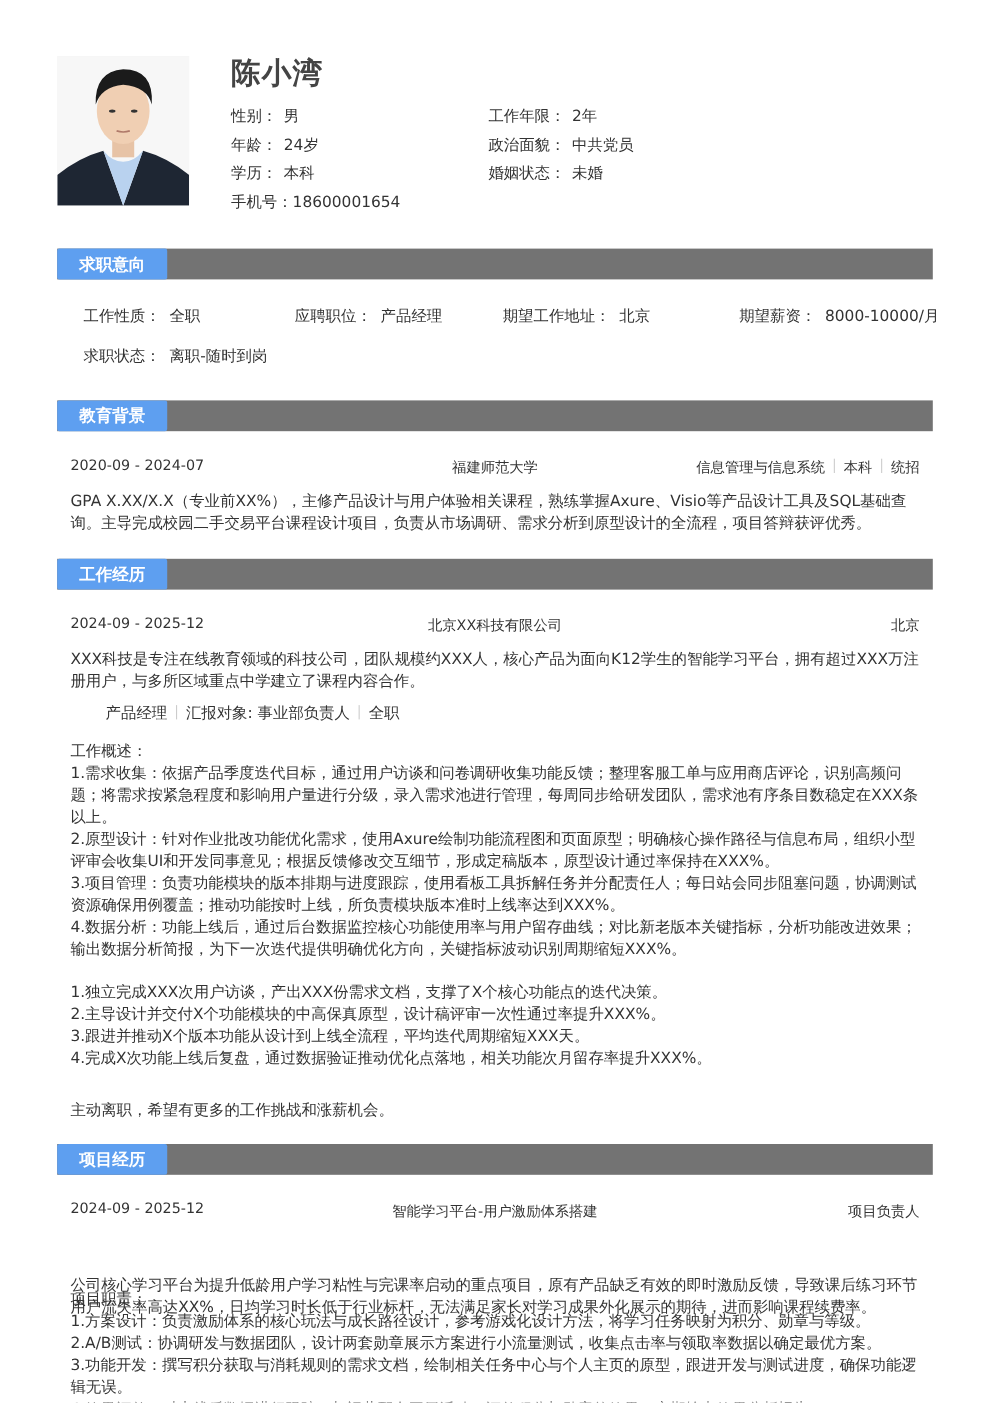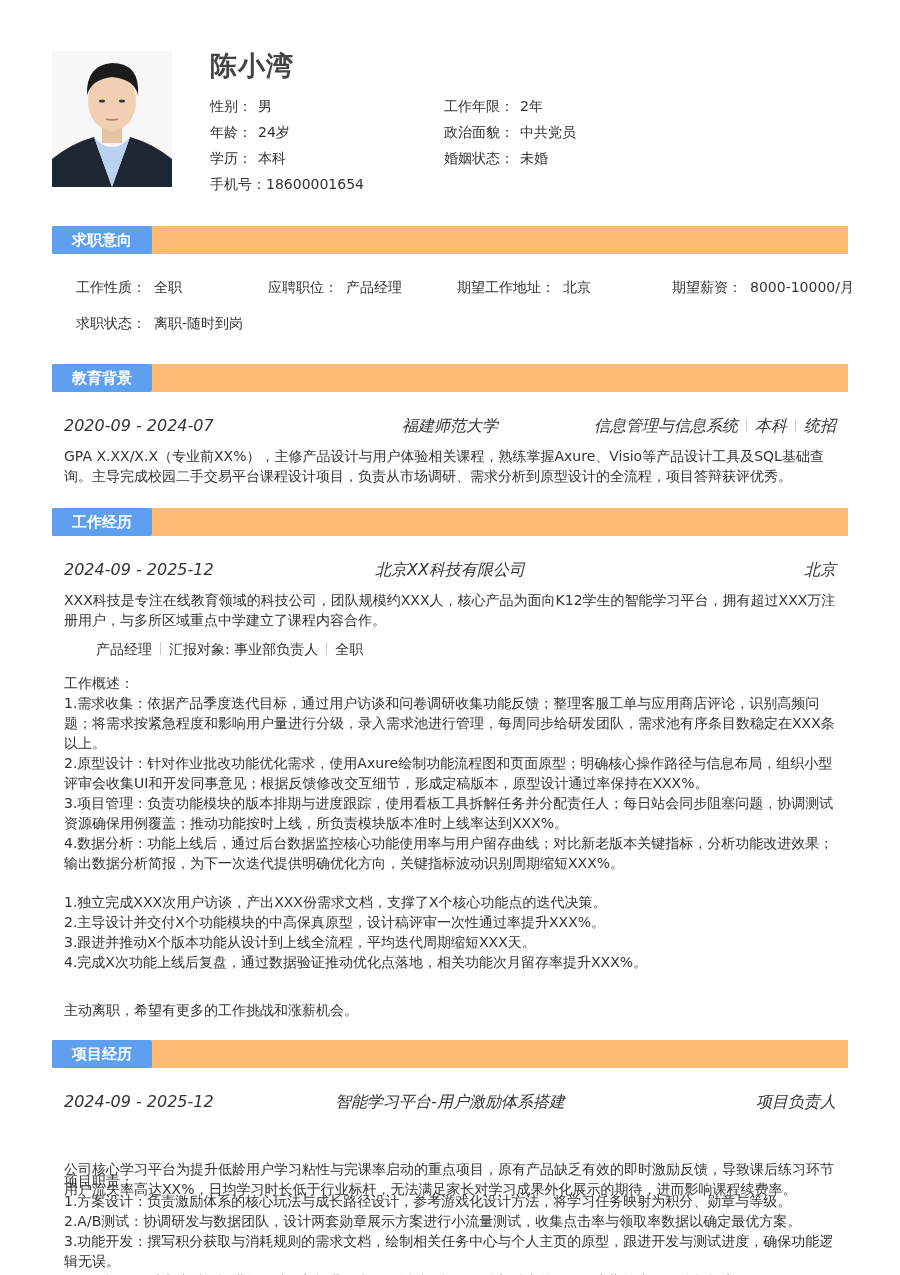--- a/index.html
+++ b/index.html
@@ -8,24 +8,24 @@
   .page { position:absolute; left:0; top:0; width:900px; }
   
   .photo { position:absolute; left:52px; top:51px; width:120px; height:136px; overflow:hidden; background:#f4f4f4; }
   .name { position:absolute; left:210px; top:48px; font-size:27px; font-weight:bold; color:#444; letter-spacing:1px; }
   .info-col { position:absolute; top:93px; font-size:14px; line-height:26px; color:#333; }
   .info-col.left { left:210px; }
   .info-col.right { left:444px; }
   .info-row { white-space:nowrap; }
   .info-row .v { margin-left:6px; }
   
-  .sec { position:absolute; left:52px; width:796px; height:28px; background:#fdba74; }
+  .sec { position:absolute; left:52px; width:796px; height:28px; background:#737373; }
   .sec .tag { position:absolute; left:0; top:0; height:28px; width:100px; background:#5e9ff0;
               color:#fff; font-weight:bold; font-size:15px; line-height:28px; text-align:center; border-radius:2px; }
-  .row3 { position:absolute; left:64px; width:772px; font-size:16px; display:flex; justify-content:space-between;font-style:italic; }
+  .row3 { position:absolute; left:64px; width:772px; font-size:13px; display:flex; justify-content:space-between; }
   .row3 .mid { position:absolute; left:0; right:0; text-align:center; pointer-events:none; }
   .para { position:absolute; left:64px; width:772px; font-size:14px; line-height:20px; color:#333; }
   .sep { display:inline-block; width:1px; height:13px; background:#ccc; margin:0 8px; vertical-align:-1px; }
   .intent { position:absolute; font-size:14px; white-space:nowrap;margin-left:12px; }
   .intent .v { margin-left:8px; }
 </style>
 </head>
 <body>
 
 <div class="page">

